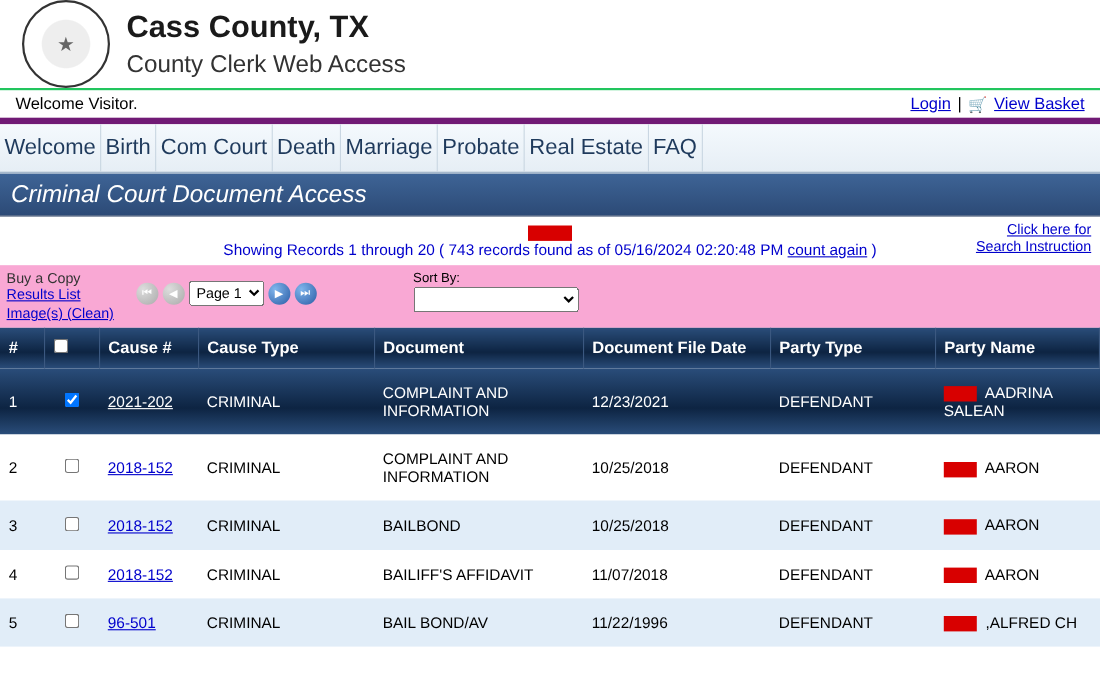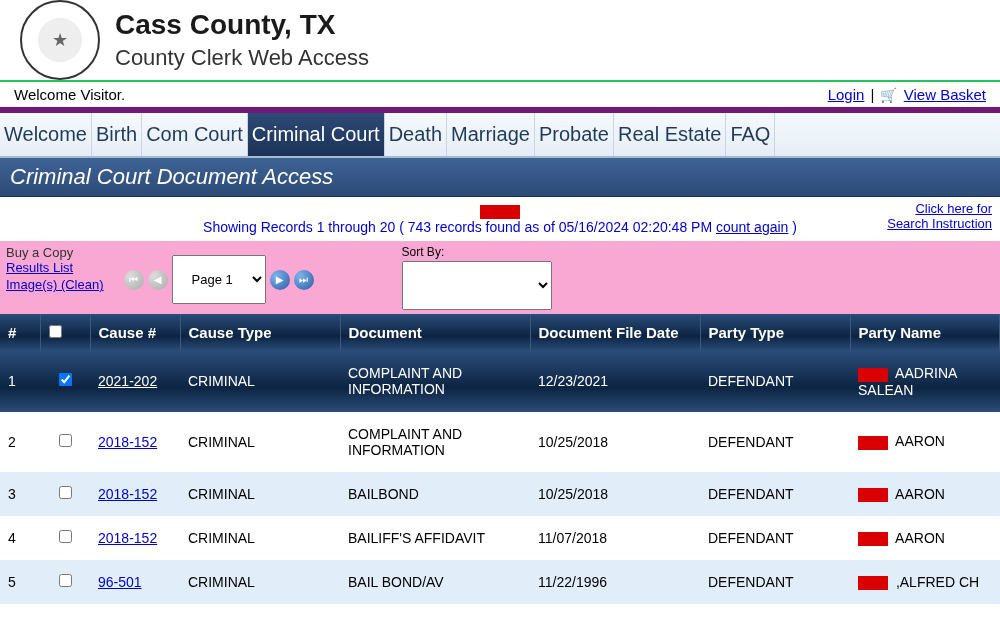--- a/index.html
+++ b/index.html
@@ -130,21 +130,21 @@
   color: #fff;
   display: flex;
   align-items: center;
   justify-content: center;
   font-size: 10px;
   cursor: pointer;
 }
 .pager-btn.disabled { background: radial-gradient(circle at 30% 30%, #ddd, #aaa); cursor: default; }
 .sort-block { padding-top: 0; }
 .sort-block label { display: block; font-size: 12px; margin-bottom: 2px; }
-select { font-size: 13px; padding: 15px; }
+select { font-size: 13px; padding: 2px; }
 
 .results-table { width: 100%; border-collapse: collapse; }
 .results-table th {
   background: linear-gradient(#2a4d7a, #0d2442 60%, #2a4d7a);
   color: #fff;
   text-align: left;
   padding: 10px 8px;
   font-weight: bold;
   font-size: 15px;
   border-right: 1px solid #3b5880;
@@ -196,21 +196,20 @@
     <span>|</span>
     <span class="cart-icon">🛒</span>
     <a href="#">View Basket</a>
   </div>
 </div>
 
 <div class="navbar">
   <div class="nav-item">Welcome</div>
   <div class="nav-item">Birth</div>
   <div class="nav-item">Com Court</div>
-  <div class="nav-item active">Criminal Court</div>
   <div class="nav-item">Death</div>
   <div class="nav-item">Marriage</div>
   <div class="nav-item">Probate</div>
   <div class="nav-item">Real Estate</div>
   <div class="nav-item">FAQ</div>
 </div>
 
 <div class="page-title-bar">Criminal Court Document Access</div>
 
 <div class="criteria-area">

